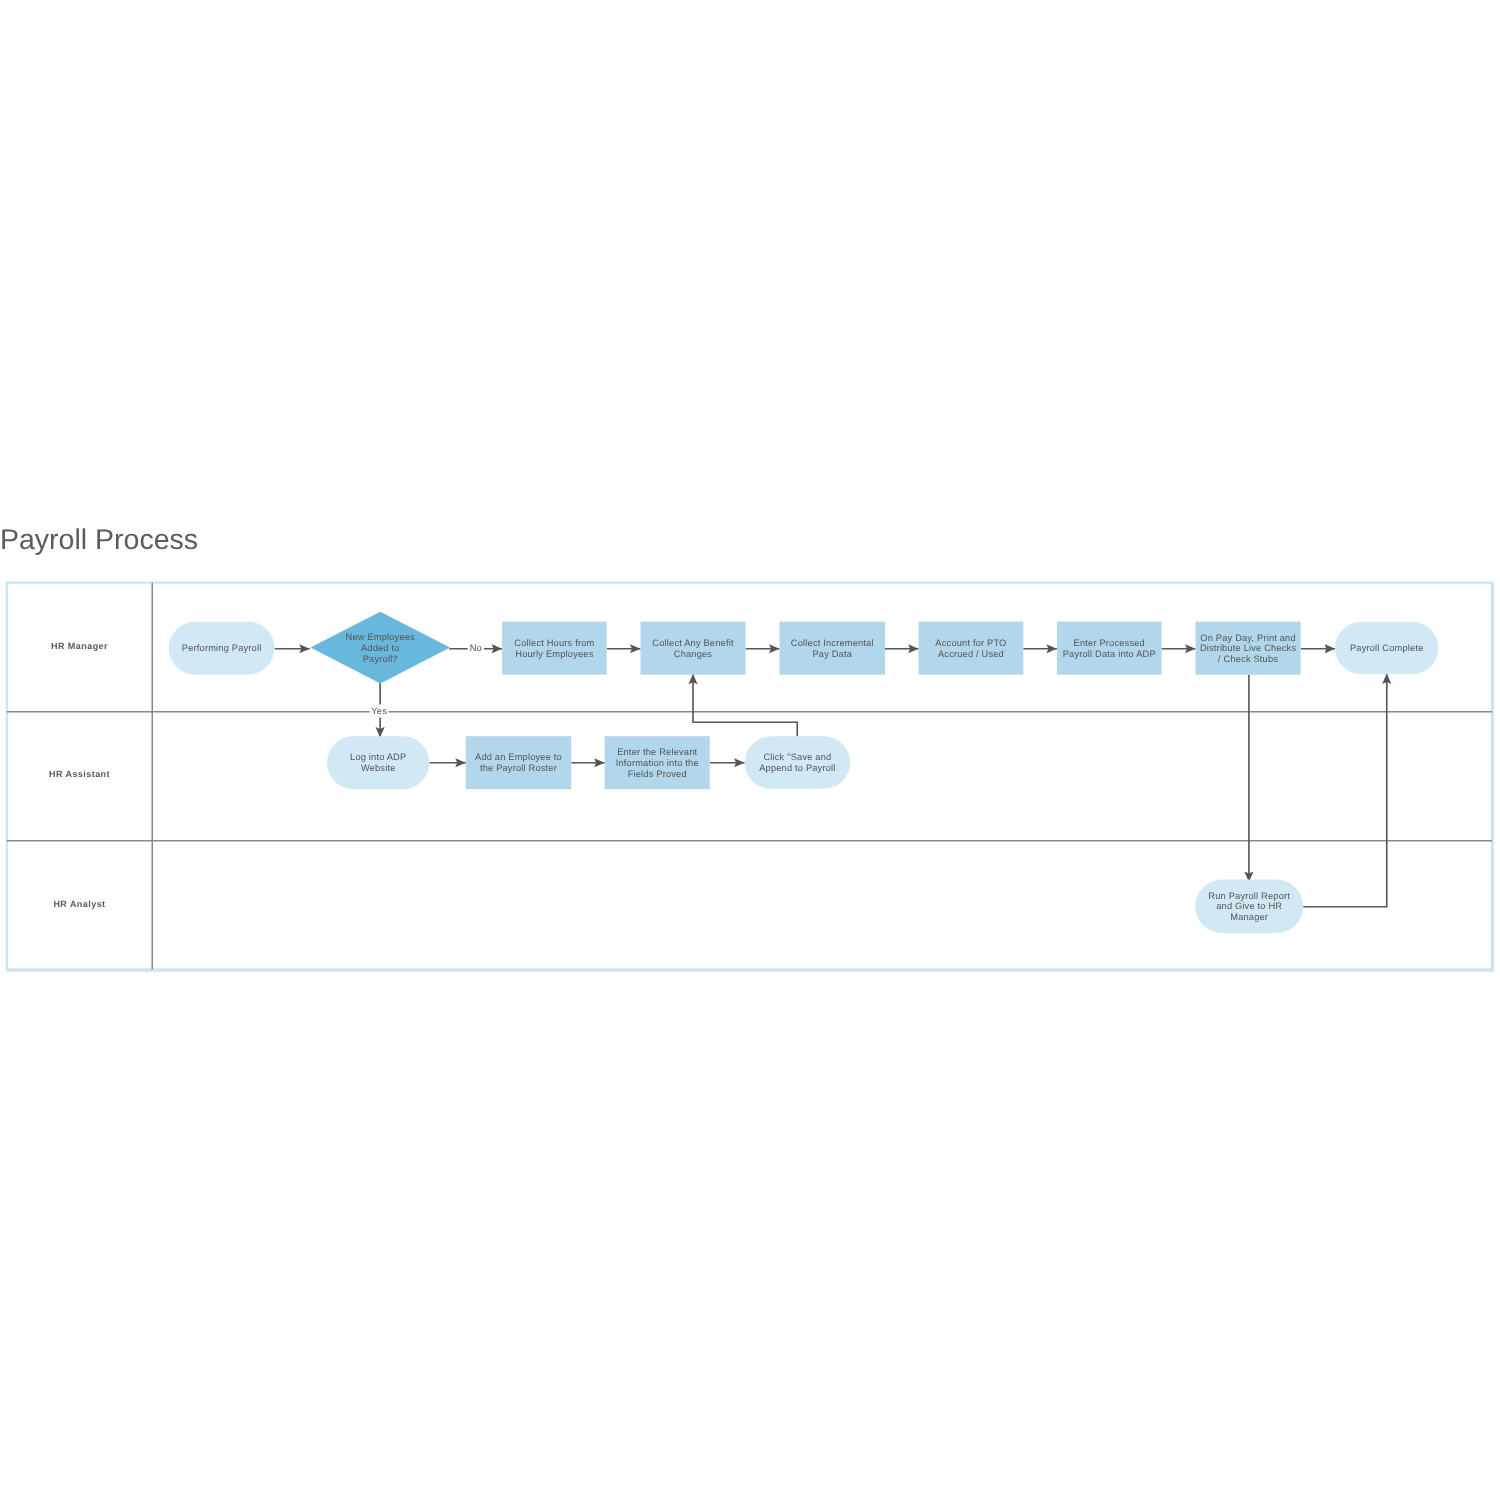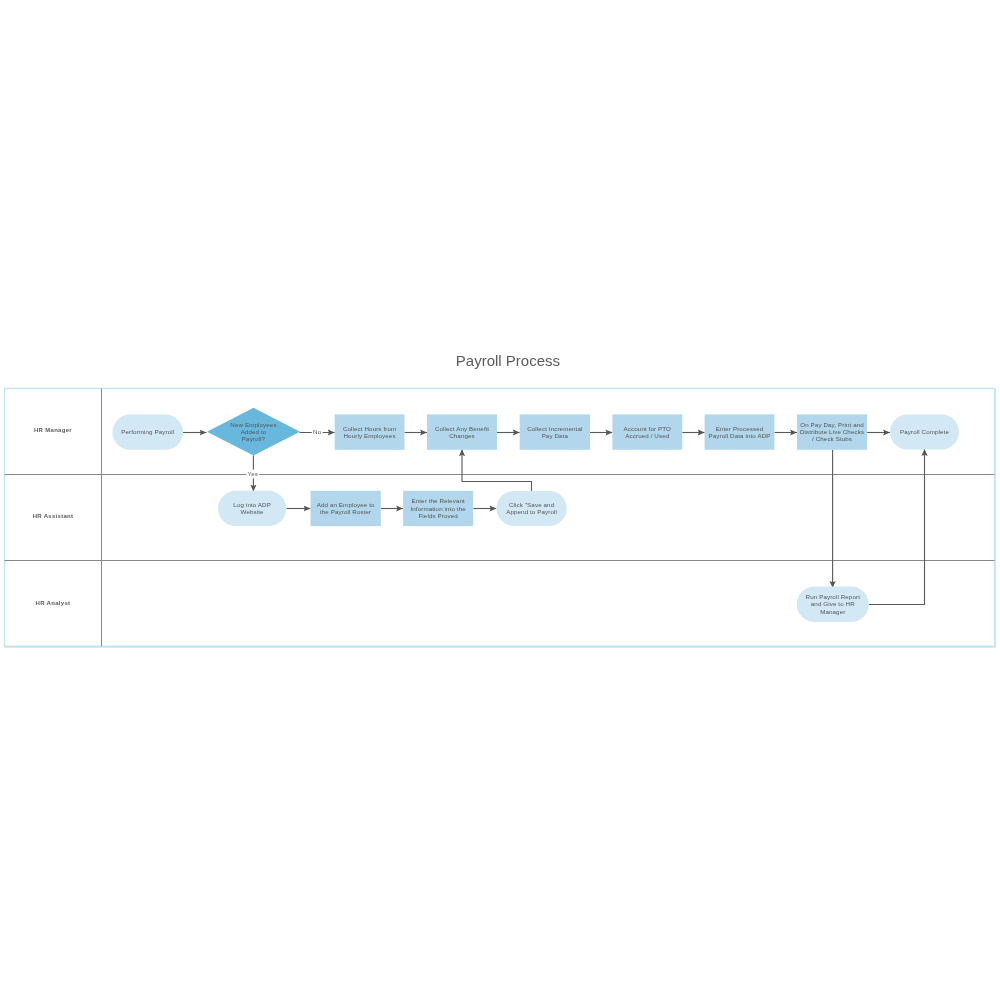--- a/index.html
+++ b/index.html
@@ -1,21 +1,21 @@
 <!DOCTYPE html>
 <html><head>
 <meta charset="utf-8">
 <style>
   html,body{margin:0;padding:0;}
   body{width:1000px;height:1000px;background:#ffffff;
        font-family:"Liberation Sans",sans-serif;overflow:hidden;
        -webkit-font-smoothing:antialiased;}
   #root{position:relative;width:1000px;height:1000px;}
-  #title{position:absolute;left:0px;top:351px;width:959.8px;text-align:center;
-         font-size:15px;line-height:20px;color:#5b5b5b;font-weight:400;padding-left:28px;}
+  #title{position:absolute;left:0px;top:351px;width:959.8px;text-align:left;
+         font-size:19px;line-height:20px;color:#5b5b5b;font-weight:400;}
   svg{position:absolute;left:0;top:0;overflow:visible;}
   .lane-label{font-size:6px;fill:#5a5a5a;font-weight:700;letter-spacing:.3px;
               text-anchor:middle;}
   .node-text{font-size:6.2px;fill:#545454;text-anchor:middle;letter-spacing:.12px;}
   .edge-label{font-size:6.2px;fill:#545454;text-anchor:middle;letter-spacing:.12px;}
 </style>
 </head>
 <body>
 
 <div id="root">

